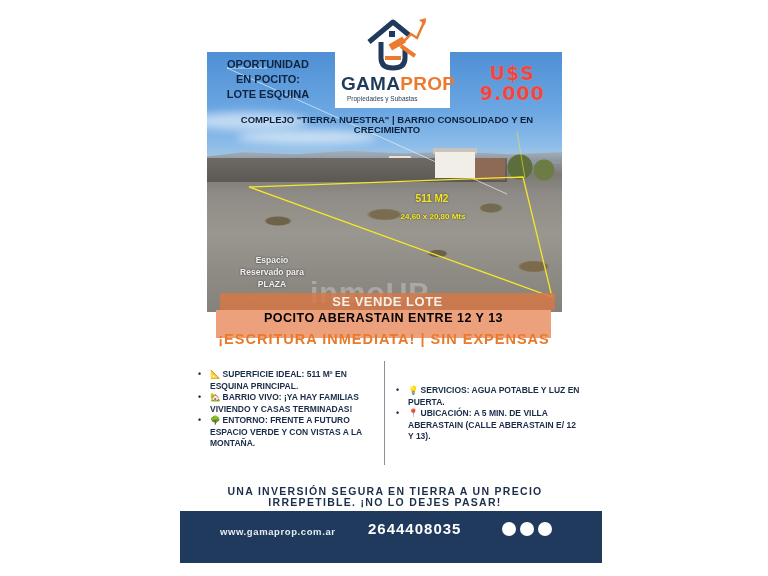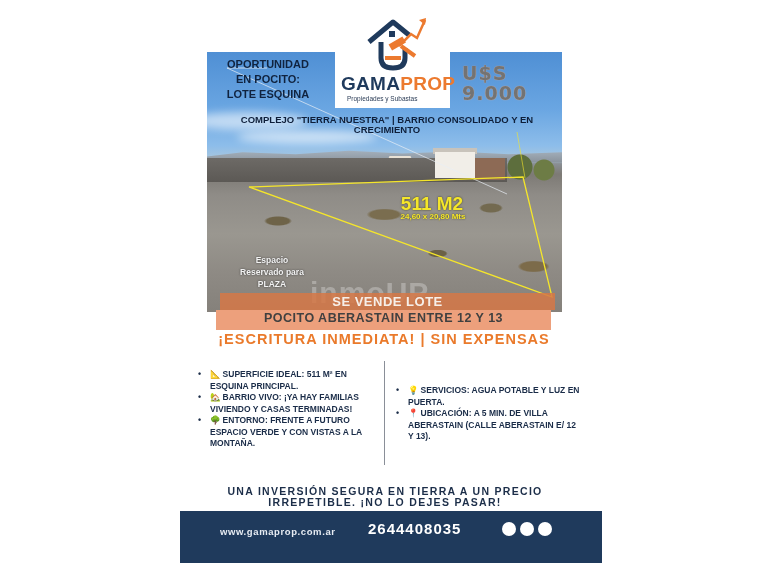--- a/index.html
+++ b/index.html
@@ -35,32 +35,32 @@
     .logo-box {
       position: absolute; left: 335px; top: 14px; width: 115px; height: 94px; background: #ffffff;
     }
     .logo-name { position: absolute; left: 6px; top: 59px; font-weight: 700; font-size: 19px; letter-spacing: 0.3px; }
     .logo-name .gama { color: #1f3a5c; }
     .logo-name .prop { color: #ec7a2f; }
     .logo-sub { position: absolute; left: 12px; top: 81px; font-size: 6.5px; color: #2a3b55; }
     .logo-icon { position: absolute; left: 28px; top: 2px; width: 64px; height: 56px; }
 
     .price {
-      position: absolute; left: 462px; top: 63px; width: 100px; 
+      position: absolute; left: 462px; top: 63px; width: 100px; text-align: center;
       font-family: "DejaVu Sans", sans-serif; font-weight: 700; font-size: 19px; line-height: 20px;
-      color: #737373; letter-spacing: 1px;
+      color: #ef4444; letter-spacing: 1px;
       text-shadow: 0 0 1px #f7b181;
     }
     .subtitle {
       position: absolute; left: 222px; top: 115px; width: 330px; text-align: center;
       font-weight: 700; font-size: 9.5px; line-height: 10px; color: #0e1f3a;
     }
     .area-main {
       position: absolute; left: 392px; top: 193px; width: 80px; text-align: center;
-      font-weight: 700; font-size: 19px; color: #f5e62a;
+      font-weight: 700; font-size: 10px; color: #f5e62a;
       text-shadow: 0 0 2px #3a3a1a;
     }
     .area-dim {
       position: absolute; left: 378px; top: 212px; width: 110px; text-align: center;
       font-weight: 700; font-size: 8px; color: #f5e62a;
       text-shadow: 0 0 2px #3a3a1a;
     }
     .plaza {
       position: absolute; left: 228px; top: 254px; width: 88px; text-align: center;
       font-weight: 700; font-size: 8.5px; line-height: 12px; color: #f2f2f2;
@@ -69,23 +69,23 @@
     .watermark {
       position: absolute; left: 310px; top: 276px; font-weight: 700; font-size: 30px;
       color: rgba(255,255,255,0.28); letter-spacing: 1px;
     }
     .banner1 {
       position: absolute; left: 220px; top: 293px; width: 335px; height: 17px;
       background: rgba(214,120,70,0.85);
       color: #f6efe9; font-weight: 700; font-size: 13px; text-align: center; line-height: 17px; letter-spacing: 0.5px;
     }
     .banner2 {
-      position: absolute; left: 216px; top: 310px; width: 335px; height: 20px;
+      position: absolute; left: 216px; top: 310px; width: 335px; height: 28px;
       background: #eda07c;
-      color: #404040; font-weight: 700; font-size: 12.5px; text-align: center; line-height: 16px; letter-spacing: 0.5px;
+      color: #000000; font-weight: 700; font-size: 12.5px; text-align: center; line-height: 16px; letter-spacing: 0.5px;
     }
     .headline {
       position: absolute; left: 200px; top: 331px; width: 368px; text-align: center;
       font-weight: 700; font-size: 14.5px; color: #ea7a2b; letter-spacing: 1px;
     }
 
     .col { position: absolute; font-weight: 700; font-size: 8.5px; line-height: 11.5px; color: #1a2c48; }
     .col.left { left: 196px; top: 369px; width: 182px; }
     .col.right { left: 394px; top: 385px; width: 186px; }
     .feat { display: flex; align-items: flex-start; }

